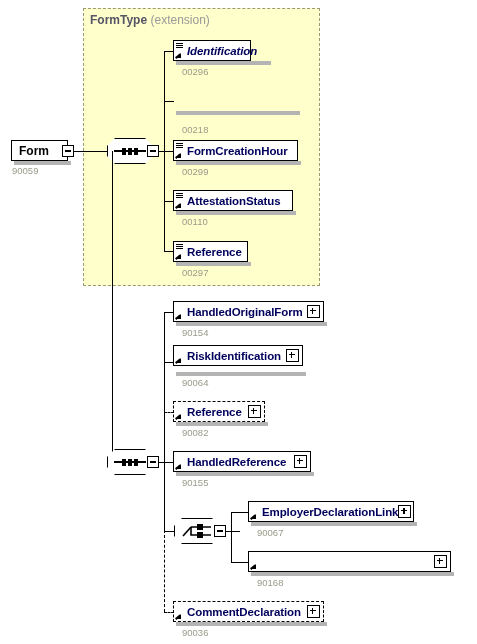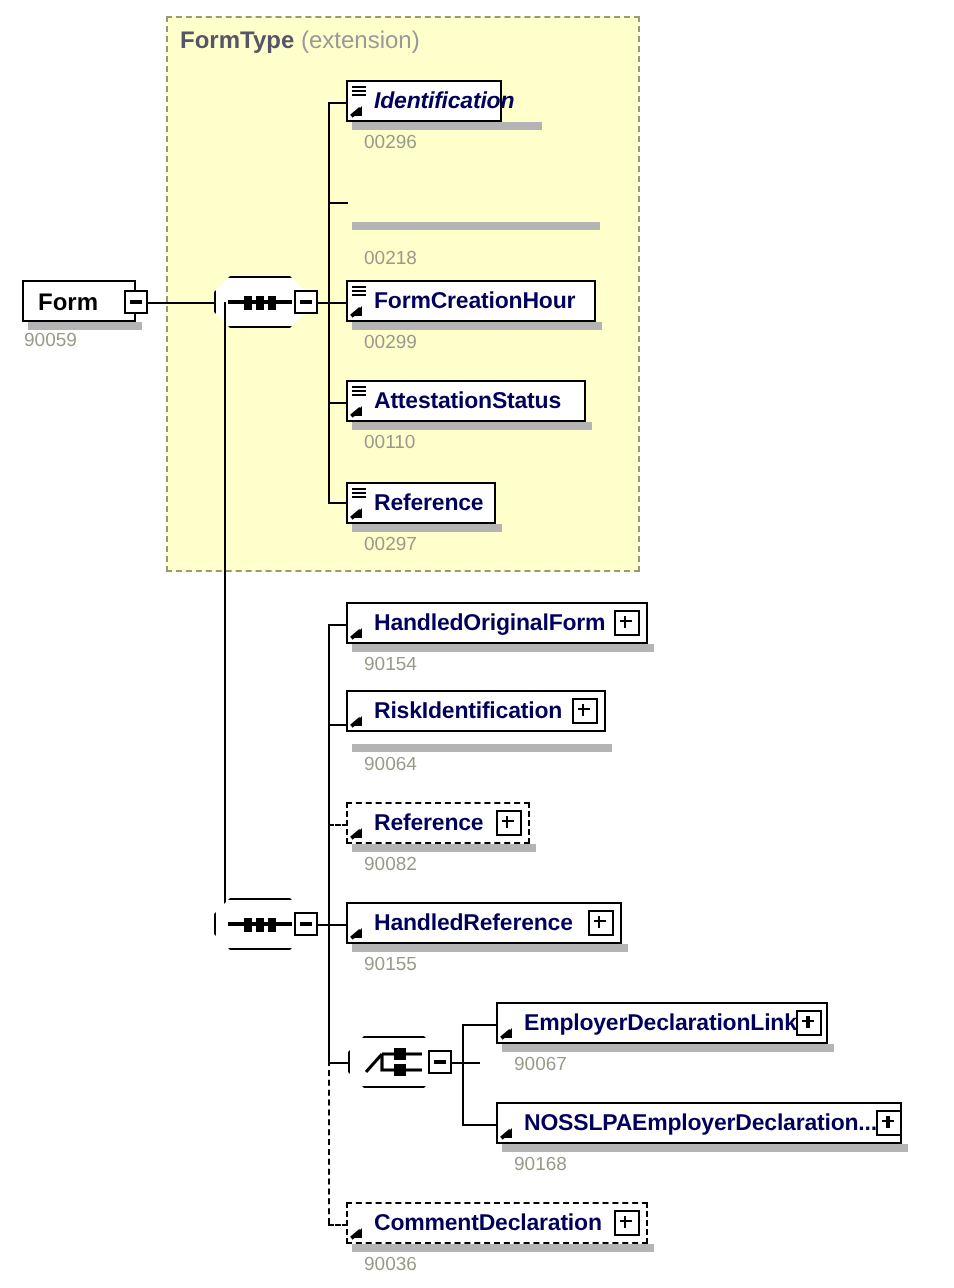--- a/index.html
+++ b/index.html
@@ -344,21 +344,20 @@
     <span class="plusbox" style="margin-left:auto;"></span>
   </div>
   <div class="cap" style="left:257px;top:527px;">90067</div>
 
   <div class="node-shadow" style="left:251px;top:572px;width:203px;height:4px;"></div>
   <div class="node" style="left:248px;top:551px;width:203px;">
     <span class="elem-icon ref-only">
       <i class="arrtail"></i>
         <i class="arr"></i>
     </span>
-    <span class="node-label">NOSSLPAEmployerDeclaration...</span>
     <span class="plusbox" style="margin-left:auto;"></span>
   </div>
   <div class="cap" style="left:257px;top:577px;">90168</div>
 
   <div class="node-shadow" style="left:176px;top:622px;width:151px;height:4px;"></div>
   <div class="node optional" style="left:173px;top:601px;width:151px;justify-content:flex-end;">
     <span class="elem-icon ref-only">
       <i class="arrtail"></i>
         <i class="arr"></i>
     </span>

